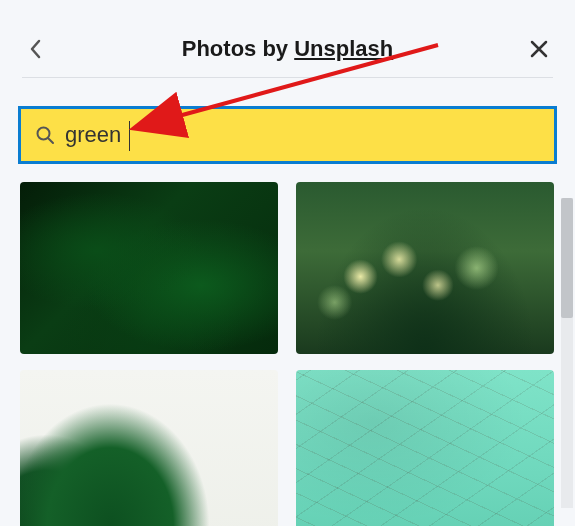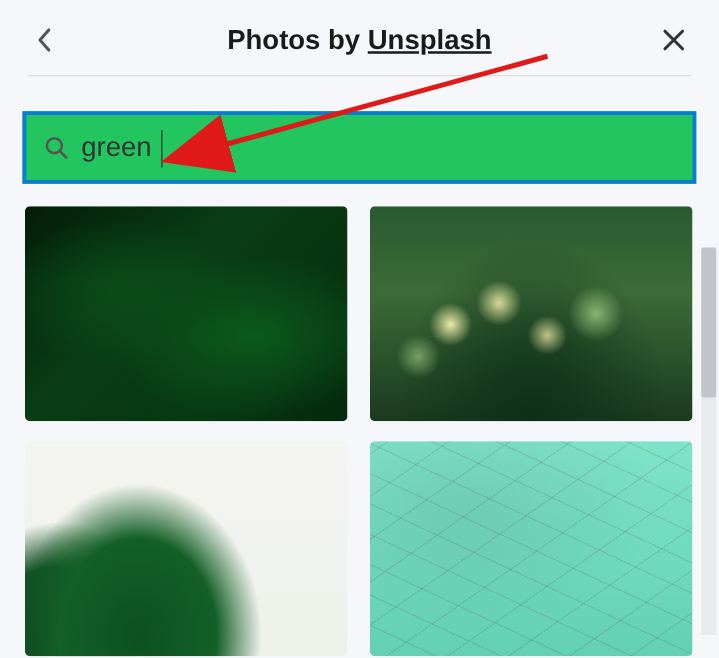--- a/index.html
+++ b/index.html
@@ -9,20 +9,21 @@
       width: 575px;
       height: 526px;
       overflow: hidden;
       position: relative;
     }
     .header {
       display: flex;
       align-items: center;
       padding: 18px 22px 14px 22px;
       position: relative;
+      margin-top: 17px;
     }
     .back-btn {
       width: 28px;
       height: 28px;
       display: flex;
       align-items: center;
       justify-content: center;
       cursor: pointer;
       color: #444;
     }
@@ -50,21 +51,21 @@
       background: #dcdfe4;
       margin: 0 22px;
     }
     .search-container {
       margin: 28px 18px 18px 18px;
     }
     .search-box {
       display: flex;
       align-items: center;
       border: 3px solid #0a7dd1;
-      background: #22c55e;
+      background: #fde047;
       height: 58px;
       padding: 0 14px;
       position: relative;
     }
     .search-icon {
       color: #555;
       margin-right: 10px;
       display: flex;
       align-items: center;
     }

